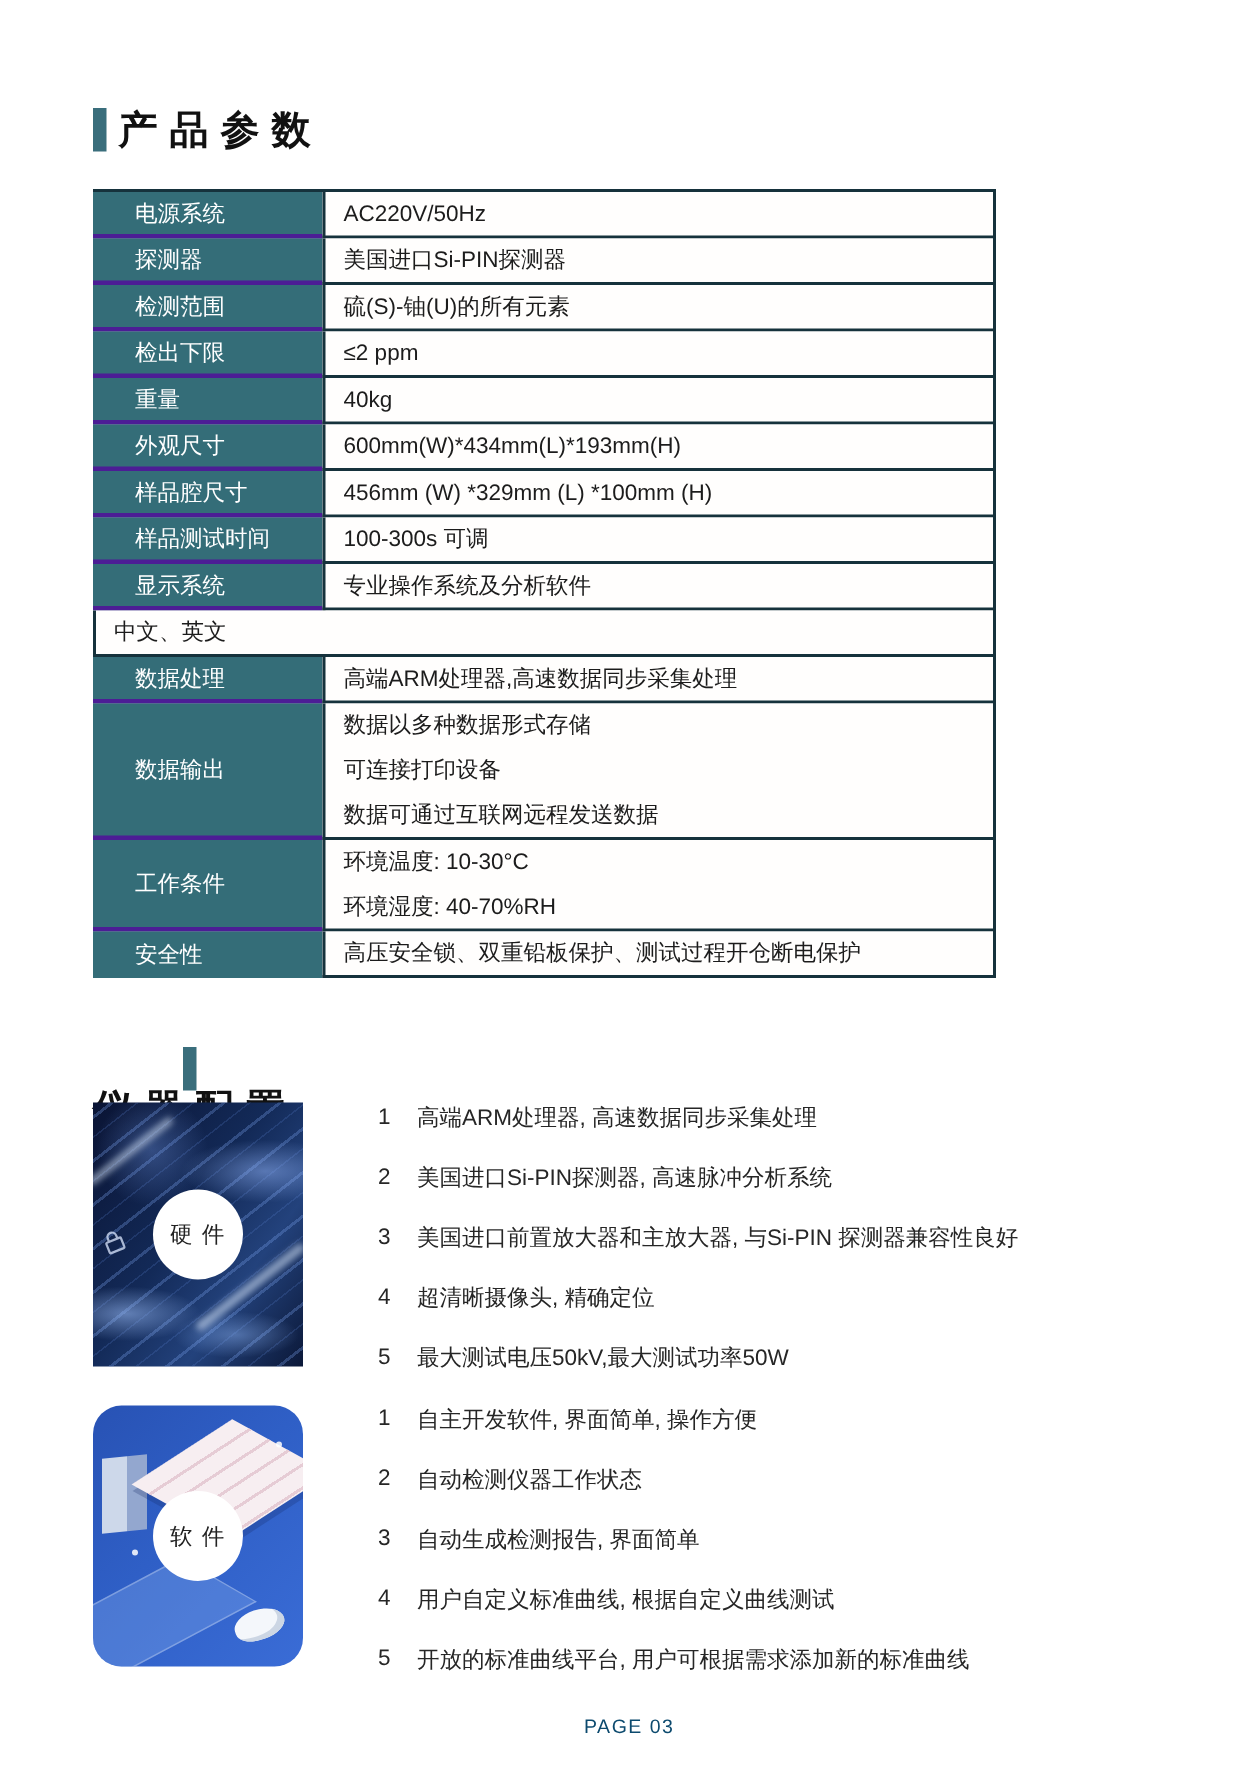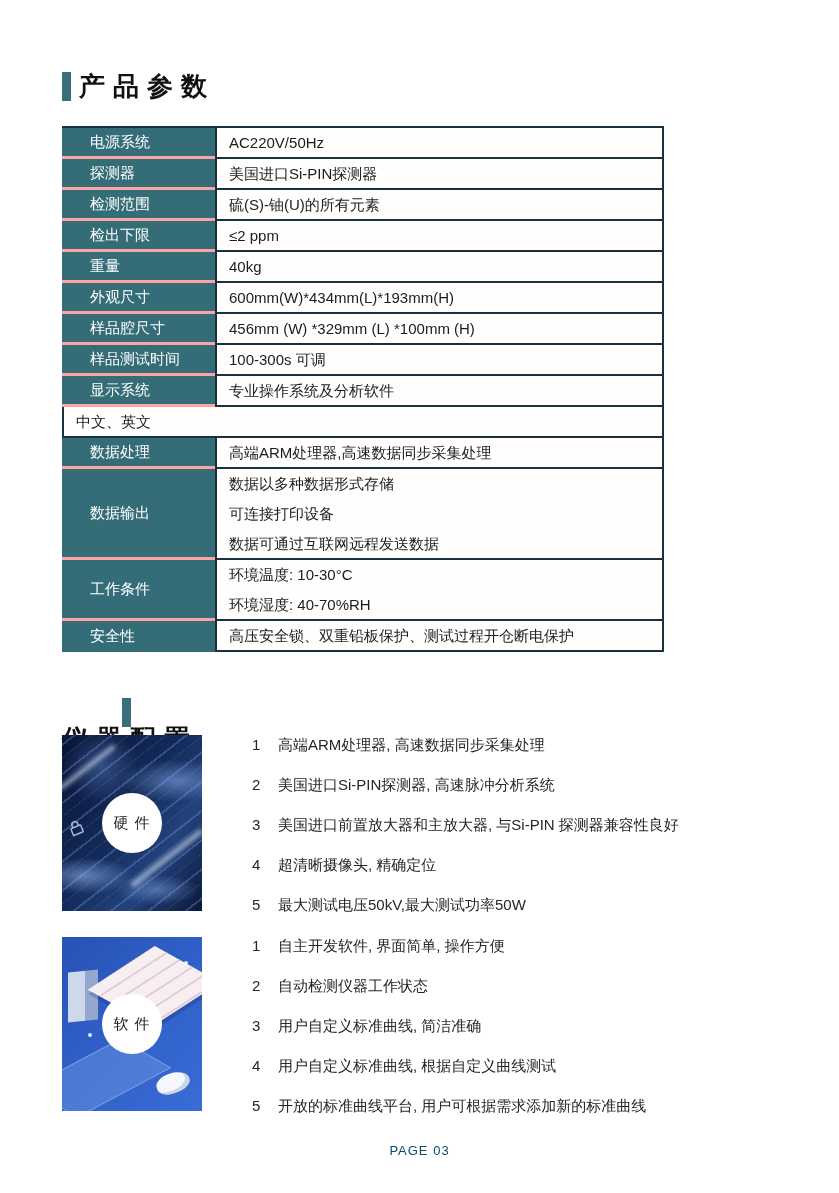--- a/index.html
+++ b/index.html
@@ -32,21 +32,21 @@
   .srow{display:flex;box-sizing:border-box;}
   .srow.r1{height:31px;}
   .srow.r2{height:61px;}
   .srow.r3{height:91px;}
   .cell-label{
     width:153px;flex:0 0 153px;box-sizing:border-box;
     background:#346d78;color:#ffffff;
     font-size:15px;
     display:flex;align-items:center;
     padding-left:28px;
-    border-bottom:3px solid #fca5a5;
+    border-bottom:3px solid #4c1d95;
     white-space:nowrap;
   }
   .srow:last-child .cell-label{border-bottom:none;}
   .cell-value{
     flex:1;box-sizing:border-box;
     border-left:2px solid #16323c;
     border-bottom:2px solid #16323c;
     background:#fffefd;
     display:flex;flex-direction:column;justify-content:center;
     padding-left:12px;
@@ -67,20 +67,21 @@
         transparent 11px 22px, rgba(90,130,210,.20) 22px 23px),
       linear-gradient(125deg,#0a1434 0%,#132a58 45%,#23427c 70%,#0b1838 100%);
   }
   .hw-streak{position:absolute;background:rgba(225,238,255,.55);filter:blur(2px);border-radius:3px;}
   .hw-streak.s1{width:70px;height:5px;left:-10px;top:30px;transform:rotate(-38deg);}
   .hw-streak.s2{width:90px;height:6px;left:60px;top:120px;transform:rotate(-38deg);}
   .lock-glyph{position:absolute;left:6px;top:84px;opacity:.75;transform:rotate(-22deg);}
   .sw-art{
     top:937px;height:174px;
     background:linear-gradient(135deg,#2852b4 0%,#2f5fc6 45%,#3a6cd6 100%);
+    border-radius:19px;
   }
   .sw-screen{
     position:absolute;right:8px;top:16px;width:80px;height:66px;
     background:
       repeating-linear-gradient(to bottom, transparent 0 11px, #e6ccd5 11px 13px),
       #f7eef1;
     transform:rotate(-33deg) skewX(28deg);
     box-shadow:-4px 4px 0 rgba(20,40,100,.25);
   }
   .sw-box{
@@ -277,21 +278,21 @@
     <div class="cfg-item">
       <span class="cfg-num">1</span>
       <span class="cfg-text">自主开发软件, 界面简单, 操作方便</span>
     </div>
     <div class="cfg-item">
       <span class="cfg-num">2</span>
       <span class="cfg-text">自动检测仪器工作状态</span>
     </div>
     <div class="cfg-item">
       <span class="cfg-num">3</span>
-      <span class="cfg-text">用户自定义标准曲线, 简洁准确</span>
+      <span class="cfg-text">自动生成检测报告, 界面简单</span>
     </div>
     <div class="cfg-item">
       <span class="cfg-num">4</span>
       <span class="cfg-text">用户自定义标准曲线, 根据自定义曲线测试</span>
     </div>
     <div class="cfg-item">
       <span class="cfg-num">5</span>
       <span class="cfg-text">开放的标准曲线平台, 用户可根据需求添加新的标准曲线</span>
     </div>
   </div>

